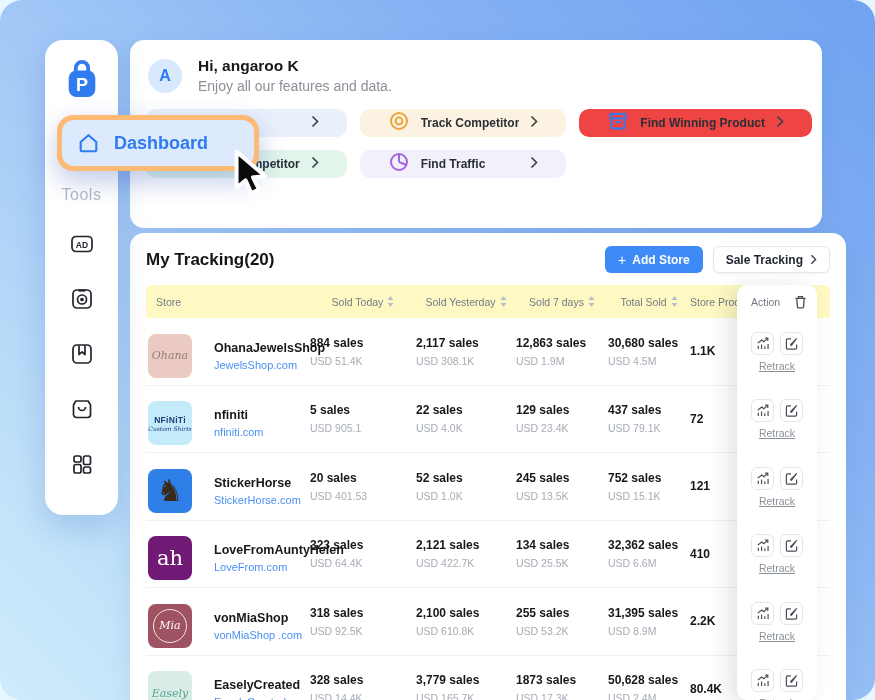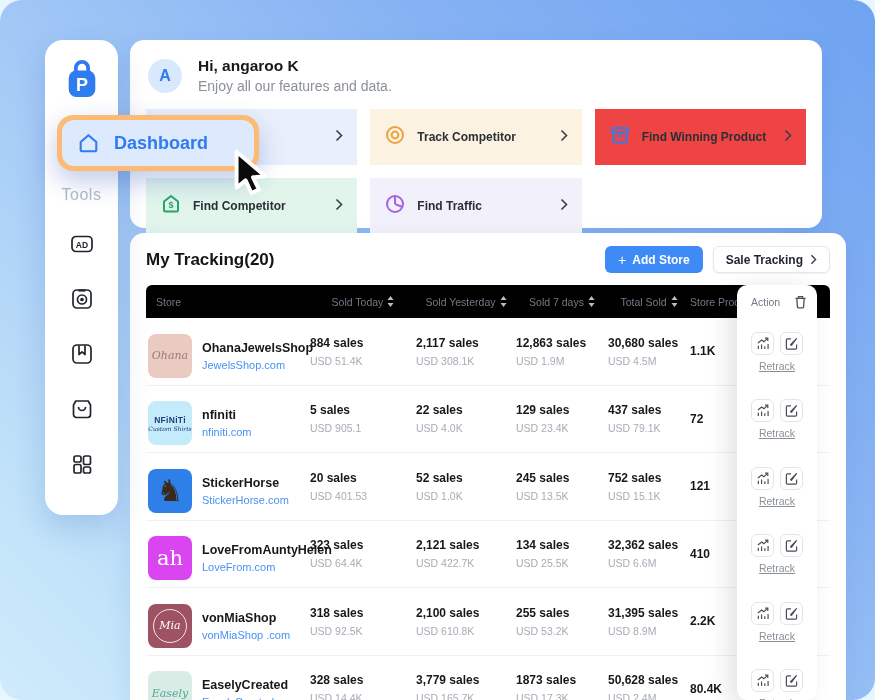--- a/index.html
+++ b/index.html
@@ -28,21 +28,21 @@
 
   
   .panel-top { position:absolute; left:130px; top:40px; width:692px; height:188px; background:#fff;
     border-radius:14px; box-shadow:0 8px 24px rgba(30,64,175,.10); z-index:2; }
   .greet { display:flex; align-items:center; gap:16px; padding:17px 18px 0 18px; }
   .avatar-circle { width:34px; height:34px; border-radius:50%; background:#D9E9FD; color:#2F7BF0;
     font-weight:bold; font-size:16px; display:flex; align-items:center; justify-content:center; }
   .greet-title { font-size:15.5px; font-weight:bold; color:#17181A; }
   .greet-sub { font-size:14px; color:#8A9098; margin-top:3px; }
   .cards { display:grid; grid-template-columns:1fr 1fr 1fr; gap:13px; margin:15px 16px 0 16px; }
-  .card { height:56px; border-radius:0; display:flex; align-items:center; padding:0 14px; gap:11px; cursor:pointer; }
+  .card { height:28px; border-radius:10px; display:flex; align-items:center; padding:0 28px; gap:11px; cursor:pointer; }
   .card-label { font-size:12px; font-weight:600; color:#2B2F36; white-space:nowrap; overflow:hidden; }
   .card-chevron { margin-left:auto; flex:none; }
   .card-1 { background:#E9F0FC; }
   .card-2 { background:#FBF2E1; }
   .card-3 { background:#ef4444; }
   .card-4 { background:#E1F5EB; }
   .card-5 { background:#F2F0FA; }
 
   
   .panel-tracking { position:absolute; left:130px; top:233px; width:716px; height:467px; background:#fff;
@@ -51,26 +51,26 @@
   .track-title { font-size:17px; font-weight:bold; color:#141518; }
   .track-actions { margin-left:auto; display:flex; gap:10px; }
   .btn-add { height:27px; background:#3E8BF7; color:#fff; border:none; border-radius:6px; padding:0 13px;
     font-size:12px; font-weight:600; display:flex; align-items:center; gap:6px; cursor:pointer; font-family:inherit; }
   .btn-add .plus { font-size:14px; font-weight:400; }
   .btn-sale { height:27px; background:#fff; color:#1F2430; border:1px solid #E3E6EB; border-radius:6px;
     padding:0 12px; font-size:12px; font-weight:bold; display:flex; align-items:center; gap:7px;
     box-shadow:0 1px 2px rgba(0,0,0,.05); cursor:pointer; font-family:inherit; }
 
   .grid-cols { display:grid; grid-template-columns:164px 106px 100px 92px 82px 80px; }
-  .thead { margin:0 16px; height:33px; background:#000000; border-radius:6px 6px 0 0; align-items:center; }
+  .thead { margin:0 16px; height:33px; background:#fef9c3; border-radius:6px 6px 0 0; align-items:center; }
   .th { font-size:10.5px; color:#737A85; display:flex; align-items:center; justify-content:center; gap:4px; white-space:nowrap; }
   .th-store { justify-content:flex-start; padding-left:10px; }
   .tbody { margin:0 16px; }
   .trow { height:67.5px; border-bottom:1px solid #F0F1F4; align-items:center; }
-  .store-cell { display:flex; align-items:center; gap:10px; padding-left:2px;margin-top:9px; }
+  .store-cell { display:flex; align-items:center; gap:22px; padding-left:2px;margin-top:9px; }
   .avatar-sq { width:44px; height:44px; border-radius:8px; flex:none; display:flex; flex-direction:column;
     align-items:center; justify-content:center; overflow:hidden; }
   .av-sub:empty { display:none; }
   .av-script .av-text { font-family:"DejaVu Serif", serif; font-style:italic; font-size:11px; }
   .av-caps .av-text { font-weight:bold; font-size:8.5px; letter-spacing:.3px; }
   .av-caps .av-sub { font-family:"DejaVu Serif", serif; font-style:italic; font-size:6px; color:#1F3D7A; }
   .av-glyph .av-text { font-size:30px; line-height:1; }
   .av-serif .av-text { font-family:"DejaVu Serif", serif; font-size:21px; }
   .av-stamp .av-text { width:34px; height:34px; border:1px solid rgba(255,255,255,.85); border-radius:50%;
     display:flex; align-items:center; justify-content:center; font-family:"DejaVu Serif", serif;
@@ -366,21 +366,21 @@
         </div>
     <div class="num">
           <div class="val">752 sales</div>
           <div class="usd">USD 15.1K</div>
         </div>
     <div class="products">121</div>
   </div>
 
   <div class="trow grid-cols">
     <div class="store-cell">
-      <div class="avatar-sq av-serif" style="background: #d946ef;">
+      <div class="avatar-sq av-serif" style="background: #701a75;">
         <span class="av-text" style="color: rgb(255, 255, 255);">ah</span>
 
       </div>
       <div>
         <div class="store-name">LoveFromAuntyHelen</div>
         <a class="store-domain">LoveFrom.com</a>
       </div>
     </div>
     <div class="num">
           <div class="val">323 sales</div>

